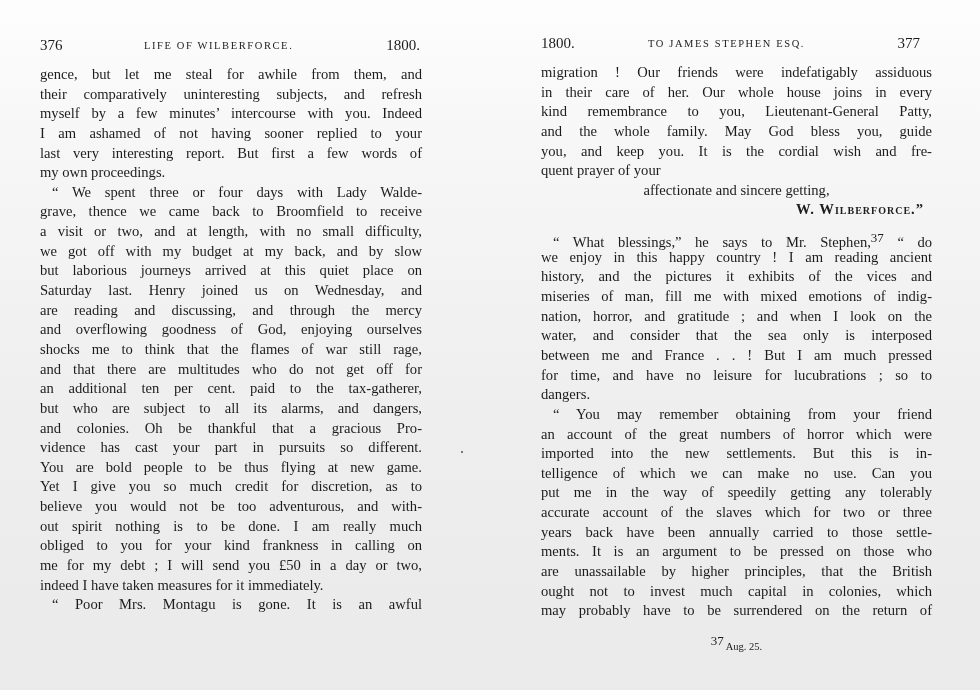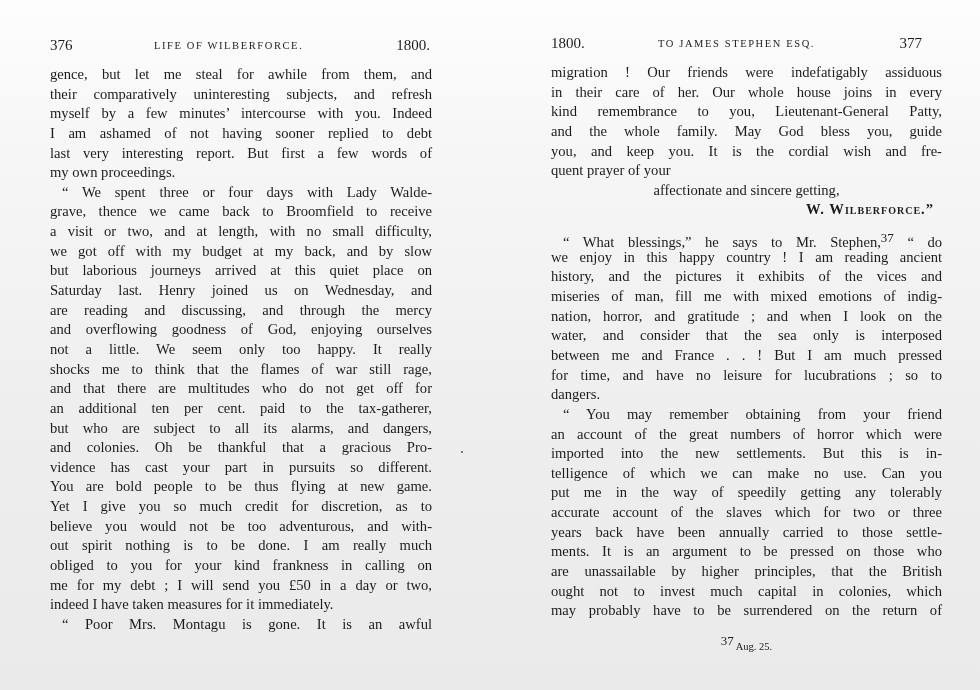--- a/index.html
+++ b/index.html
@@ -2,40 +2,40 @@
 <html><head>
   <meta charset="utf-8">
   <style>
     html, body { margin: 0; padding: 0; }
     body {
       width: 980px; height: 690px; overflow: hidden; position: relative;
       background: linear-gradient(to bottom, #fdfdfd 0px, #f6f6f6 160px, #eeeeee 420px, #eaeaea 690px);
       font-family: "Liberation Serif", "DejaVu Serif", serif;
       color: #1c1c1c;
     }
-    .page { position: absolute; top: 0; height: 690px; margin-left: 10px; }
+    .page { position: absolute; top: 0; height: 690px; }
     .page.left { left: 40px; width: 382px; }
     .page.right { left: 541px; width: 391px; }
     .running-head {
       position: absolute; left: 0; right: 0; height: 20px;
       font-size: 15px; line-height: 20px;
     }
     .page.left .running-head { top: 35px; }
     .page.right .running-head { top: 33px; }
     .rh-num { position: absolute; top: 0; }
     .rh-title {
       position: absolute; top: 1px; font-size: 10.5px; letter-spacing: 1.6px;
       text-transform: uppercase;
     }
     .page.left .rh-num.page-num { left: 0; }
     .page.left .rh-title { left: 104px; font-family: Liberation Serif, serif; }
     .page.left .rh-num.year { right: 2px; }
     .page.right .rh-num.year { left: 0; }
     .page.right .rh-title { left: 107px; }
-    .page.right .rh-num.page-num { right: 20px; }
+    .page.right .rh-num.page-num { right: 12px; }
     .body-text { position: absolute; left: 0; right: 0; }
     .page.left .body-text { top: 65px; }
     .page.right .body-text { top: 63px; }
     .line {
       height: 19.65px; line-height: 19.65px; font-size: 14.6px;
       white-space: nowrap; text-align: justify; text-align-last: justify;
       word-spacing: 0px;
     }
     .line.last { text-align-last: left; }
     .line.indent { padding-left: 12px; }
@@ -56,32 +56,31 @@
 <div class="page left">
   <div class="running-head">
     <span class="rh-num page-num">376</span>
     <span class="rh-title">LIFE OF WILBERFORCE.</span>
     <span class="rh-num year">1800.</span>
   </div>
   <div class="body-text">
     <div class="line">gence, but let me steal for awhile from them, and</div>
     <div class="line">their comparatively uninteresting subjects, and refresh</div>
     <div class="line">myself by a few minutes’ intercourse with you. Indeed</div>
-    <div class="line">I am ashamed of not having sooner replied to debt</div>
+    <div class="line">I am ashamed of not having sooner replied to your</div>
     <div class="line">last very interesting report. But first a few words of</div>
     <div class="line last">my own proceedings.</div>
     <div class="line indent">“ We spent three or four days with Lady Walde-</div>
     <div class="line">grave, thence we came back to Broomfield to receive</div>
     <div class="line">a visit or two, and at length, with no small difficulty,</div>
     <div class="line">we got off with my budget at my back, and by slow</div>
     <div class="line">but laborious journeys arrived at this quiet place on</div>
     <div class="line">Saturday last. Henry joined us on Wednesday, and</div>
     <div class="line">are reading and discussing, and through the mercy</div>
     <div class="line">and overflowing goodness of God, enjoying ourselves</div>
-    <div class="line">not a little. We seem only too happy. It really</div>
     <div class="line">shocks me to think that the flames of war still rage,</div>
     <div class="line">and that there are multitudes who do not get off for</div>
     <div class="line">an additional ten per cent. paid to the tax-gatherer,</div>
     <div class="line">but who are subject to all its alarms, and dangers,</div>
     <div class="line">and colonies. Oh be thankful that a gracious Pro-</div>
     <div class="line">vidence has cast your part in pursuits so different.</div>
     <div class="line">You are bold people to be thus flying at new game.</div>
     <div class="line">Yet I give you so much credit for discretion, as to</div>
     <div class="line">believe you would not be too adventurous, and with-</div>
     <div class="line">out spirit nothing is to be done. I am really much</div>

